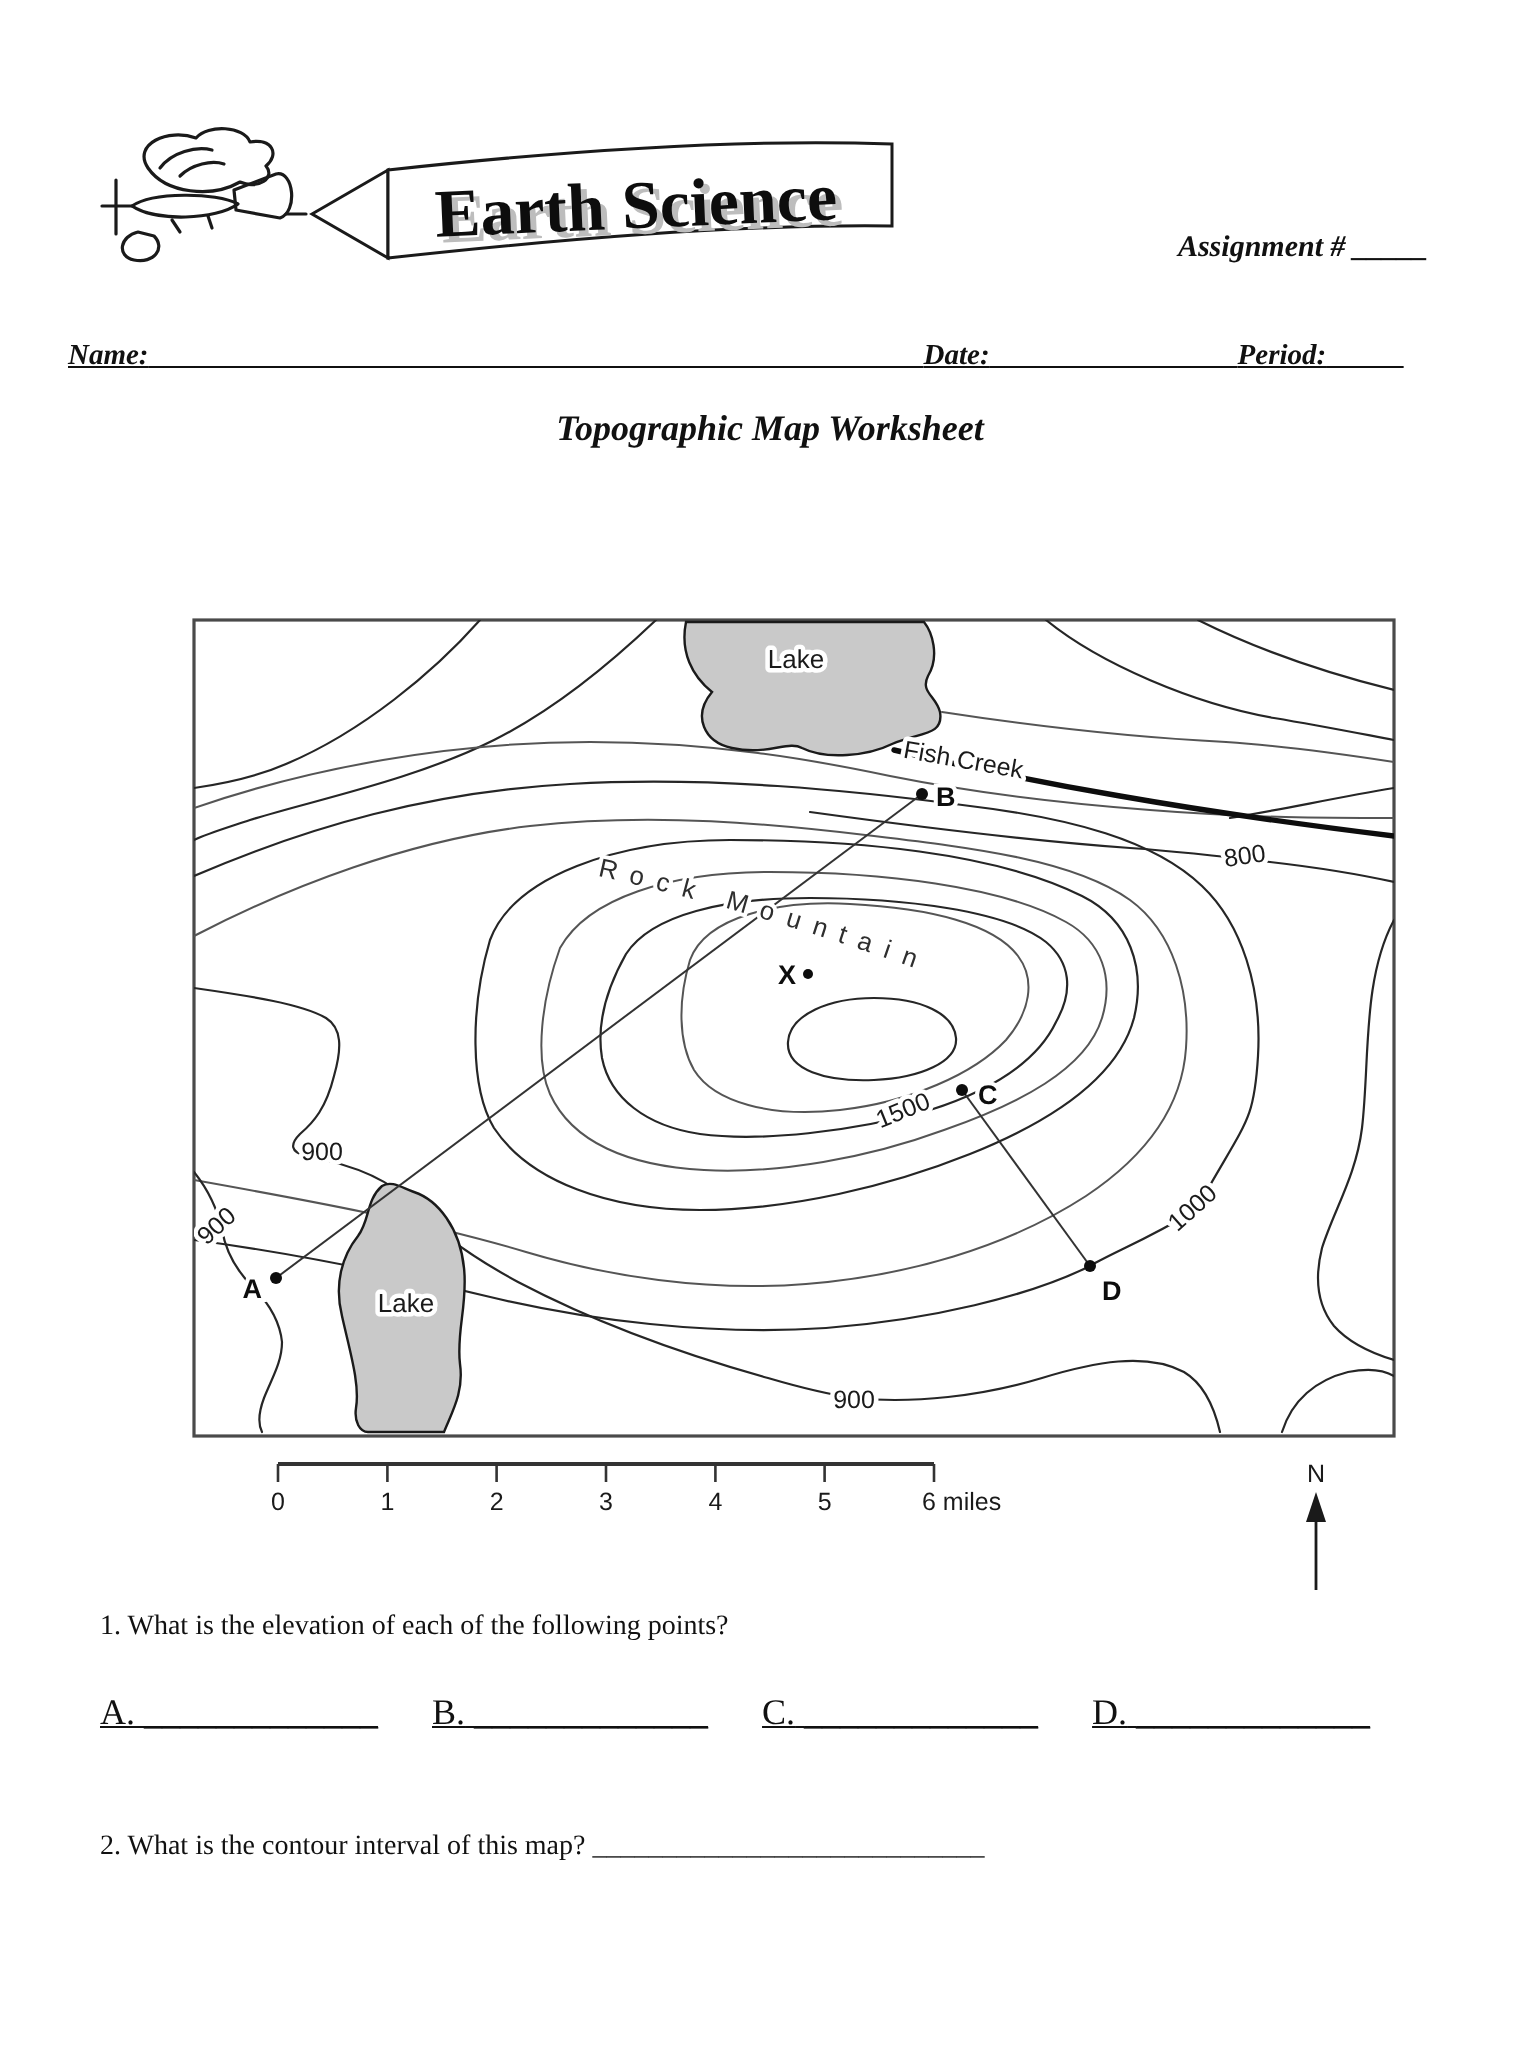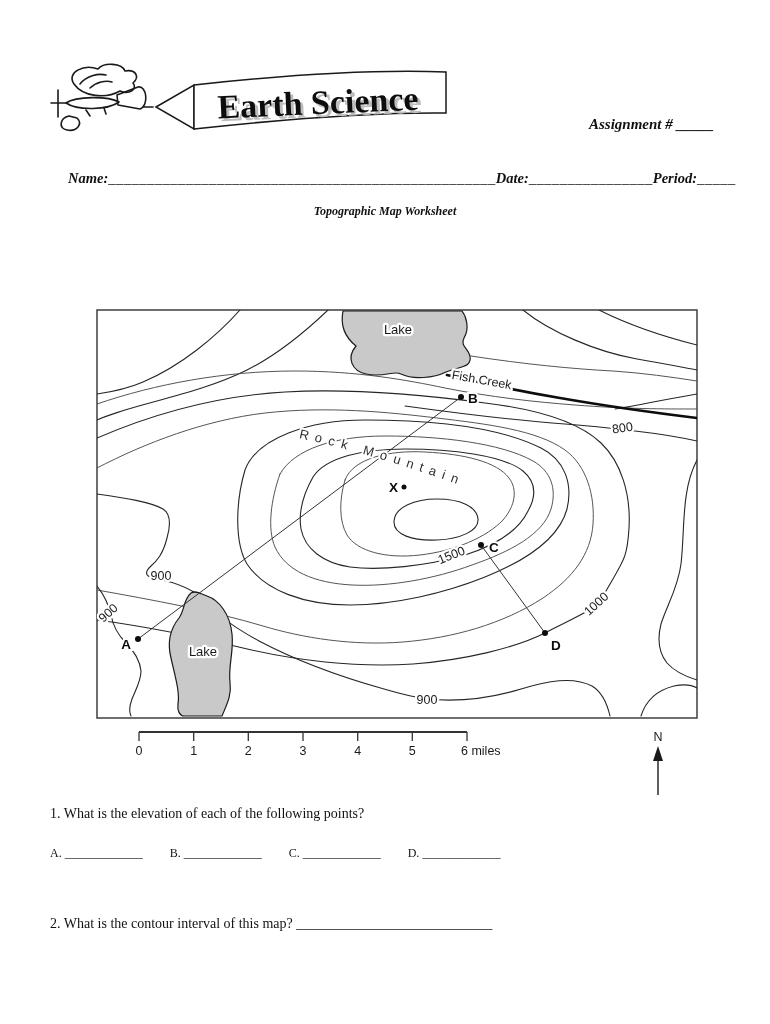--- a/index.html
+++ b/index.html
@@ -1,26 +1,26 @@
 <!DOCTYPE html>
 <html><head>
 <meta charset="utf-8">
 <style>
   html,body{margin:0;padding:0;background:#888;}
   .page{position:relative;width:770px;height:1024px;background:#fff;margin:0 auto;overflow:hidden;
         font-family:"Liberation Serif",serif;color:#111;}
   .abs{position:absolute;}
   .assignment{right:56px;top:116px;font-style:italic;font-weight:700;font-size:15px;}
-  .nameline{left:68px;top:170px;font-style:italic;font-weight:700;font-size:14.5px;white-space:nowrap;width:680px;}
+  .nameline{left:34px;top:170px;font-style:italic;font-weight:700;font-size:14.5px;white-space:nowrap;width:680px;text-decoration:underline;}
   .nameline .blank{font-weight:400;letter-spacing:0.5px;}
-  .title{left:0;top:204px;width:770px;text-align:center;font-weight:700;font-style:italic;font-size:12px;}
+  .title{left:0;top:204px;width:770px;text-align:center;font-weight:700;font-style:italic;font-size:18px;}
   .intro{left:50px;top:245px;width:690px;font-size:14px;line-height:1.5;}
   .intro .nowrap{white-space:nowrap;}
   .q1{left:50px;top:806px;font-size:14px;}
-  .answers{left:50px;top:846px;font-size:12px;display:flex;gap:27px;white-space:nowrap;}
+  .answers{left:50px;top:846px;font-size:18px;display:flex;gap:27px;white-space:nowrap;text-decoration:underline;}
   .q2{left:50px;top:916px;font-size:14px;}
   svg text{user-select:none;}
   .c{fill:none;stroke:#262626;stroke-width:1.1;stroke-linecap:round;stroke-linejoin:round;}
   .cg{stroke:#555;stroke-width:1;}
   .creek{fill:none;stroke:#0d0d0d;stroke-width:2.7;stroke-linecap:round;}
   .lake{fill:#c9c9c9;stroke:#1a1a1a;stroke-width:1.2;}
   .maplabel{font-family:"Liberation Sans",sans-serif;fill:#1a1a1a;paint-order:stroke;stroke:#fff;stroke-width:4.5px;stroke-linejoin:round;}
   .pt{font-family:"Liberation Sans",sans-serif;font-weight:700;font-size:13.5px;fill:#0d0d0d;paint-order:stroke;stroke:#fff;stroke-width:4px;}
   .rock{font-family:"Liberation Sans",sans-serif;font-size:13px;letter-spacing:6.5px;fill:#2e2e2e;paint-order:stroke;stroke:#fff;stroke-width:4px;}
   .scalet{font-family:"Liberation Sans",sans-serif;font-size:12.5px;fill:#1a1a1a;}

